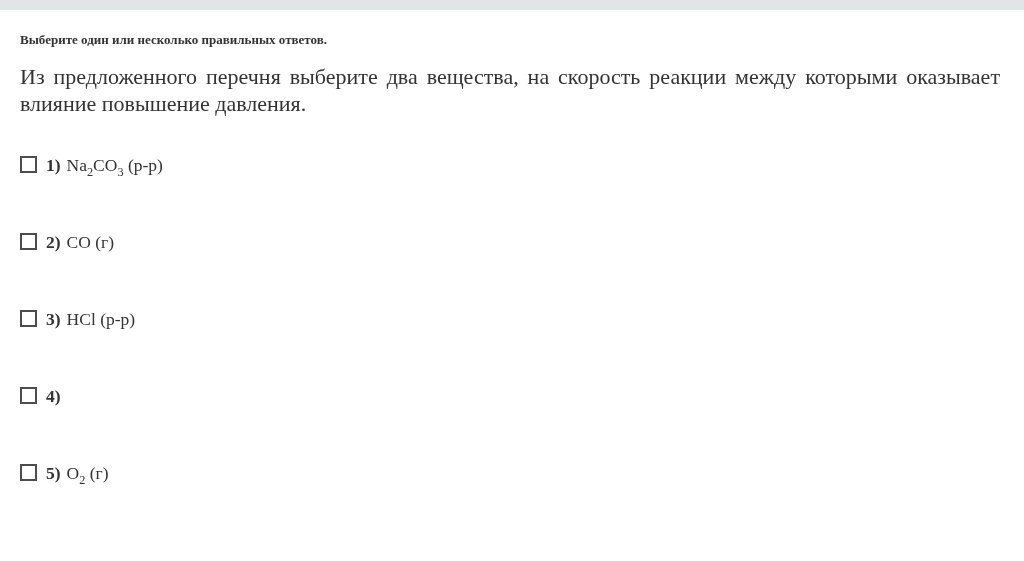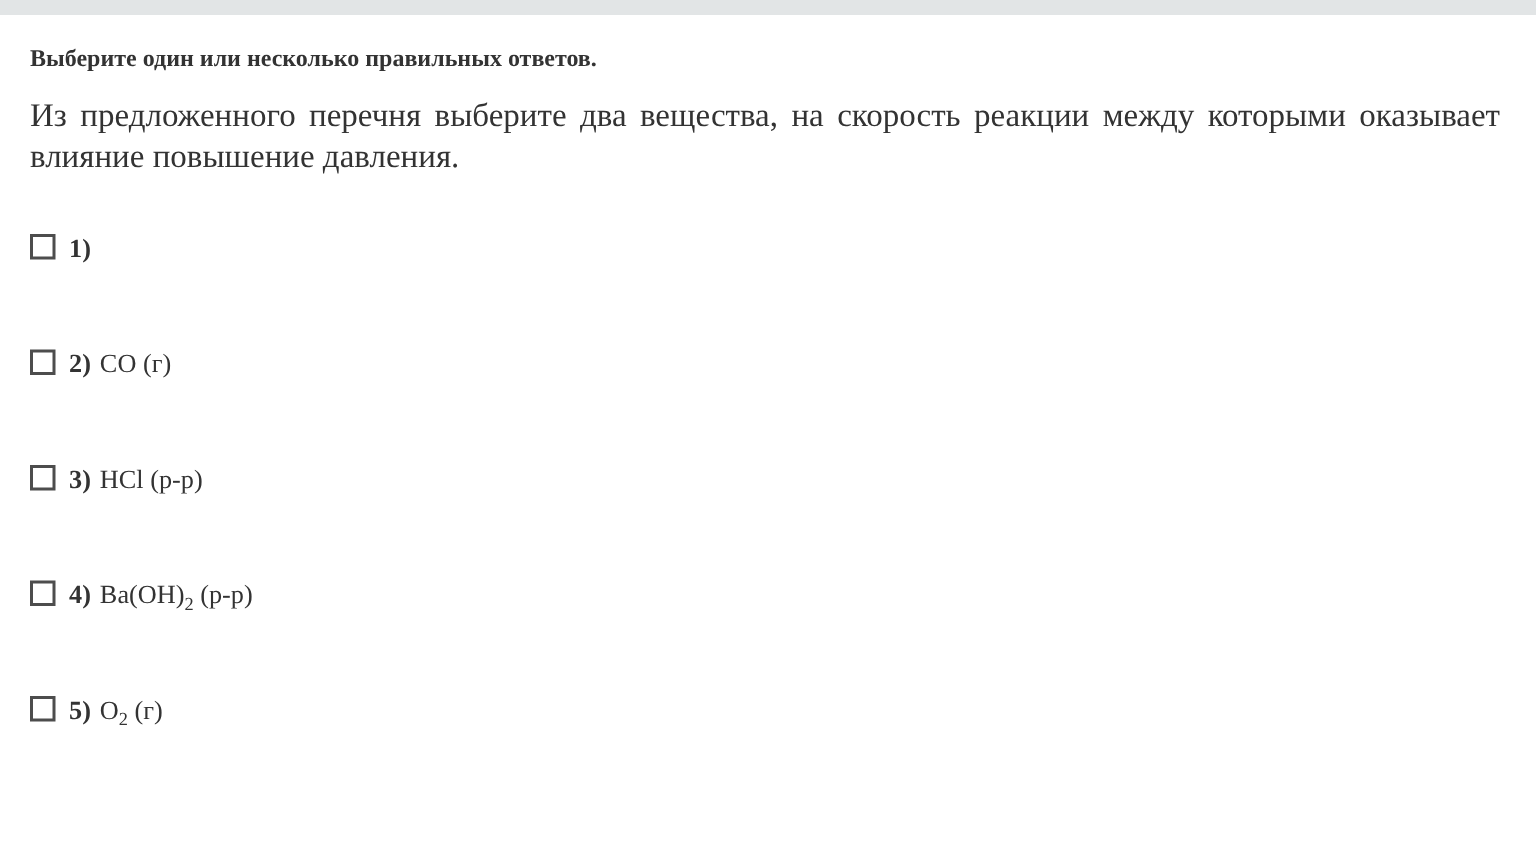--- a/index.html
+++ b/index.html
@@ -18,21 +18,21 @@
   }
   .topbar {
     width: 100%;
     height: 10px;
     background: #e2e5e6;
   }
   .content {
     padding: 0 24px 0 20px;
   }
   .instruction {
-    font-size: 16px;
+    font-size: 13px;
     font-weight: bold;
     line-height: 25px;
     margin: 17px 0 0 0;
   }
   .prompt {
     font-size: 22px;
     line-height: 27px;
     text-align: justify;
     margin: 11px 0 0 0;
   }
@@ -84,38 +84,38 @@
 
     <h1 class="instruction">Выберите один или несколько правильных ответов.</h1>
 
     <p class="prompt">Из предложенного перечня выберите два вещества, на скорость реакции между которыми оказывает влияние повышение давления.</p>
 
     <div class="options">
 
       <div class="option">
         <span class="checkbox"></span>
         <span class="num">1)</span>
+        <span class="formula"><span>Na</span><sub>2</sub><span>CO</span><sub>3</sub><span> (р-р)</span></span>
       </div>
 
       <div class="option">
         <span class="checkbox"></span>
         <span class="num">2)</span>
         <span class="formula"><span>CO (г)</span></span>
       </div>
 
       <div class="option">
         <span class="checkbox"></span>
         <span class="num">3)</span>
         <span class="formula"><span>HCl (р-р)</span></span>
       </div>
 
       <div class="option">
         <span class="checkbox"></span>
         <span class="num">4)</span>
-        <span class="formula"><span>Ba(OH)</span><sub>2</sub><span> (р-р)</span></span>
       </div>
 
       <div class="option">
         <span class="checkbox"></span>
         <span class="num">5)</span>
         <span class="formula"><span>O</span><sub>2</sub><span> (г)</span></span>
       </div>
 
     </div>
 

